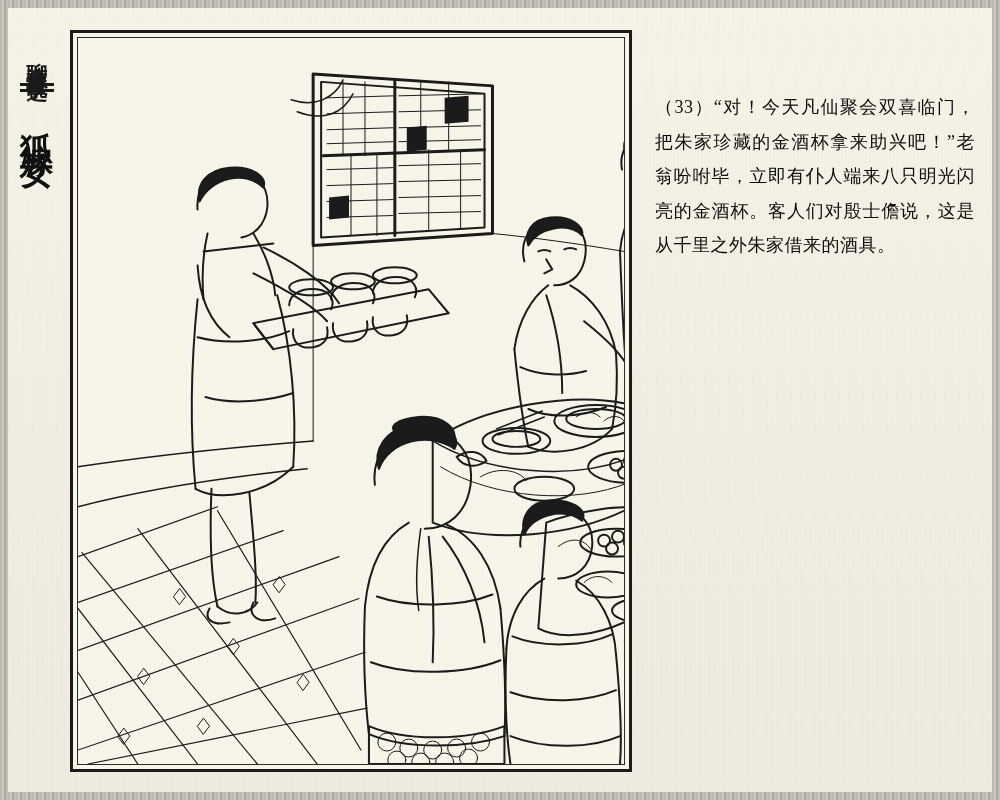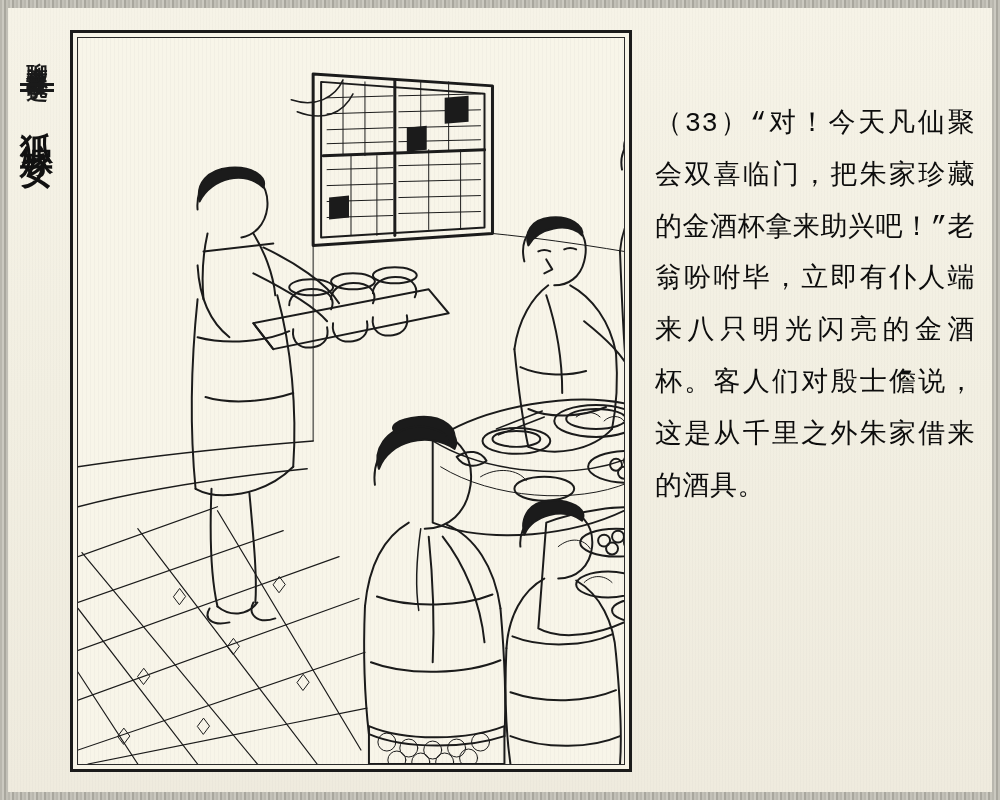--- a/index.html
+++ b/index.html
@@ -110,22 +110,22 @@
 
   
   #text-column {
     position: absolute;
     left: 655px;
     top: 72px;
     width: 320px;
     height: 620px;
   }
   #caption {
-    font-family: Liberation Mono, monospace;
-    font-size: 27px;
+    font-family: Liberation Serif, serif;
+    font-size: 18px;
     line-height: 1.92;
     color: #0d0d0d;
     text-align: justify;
     text-justify: inter-character;
     letter-spacing: 0.5px;
     text-indent: 0;
     word-break: break-all;
   }
 </style>
 </head>

